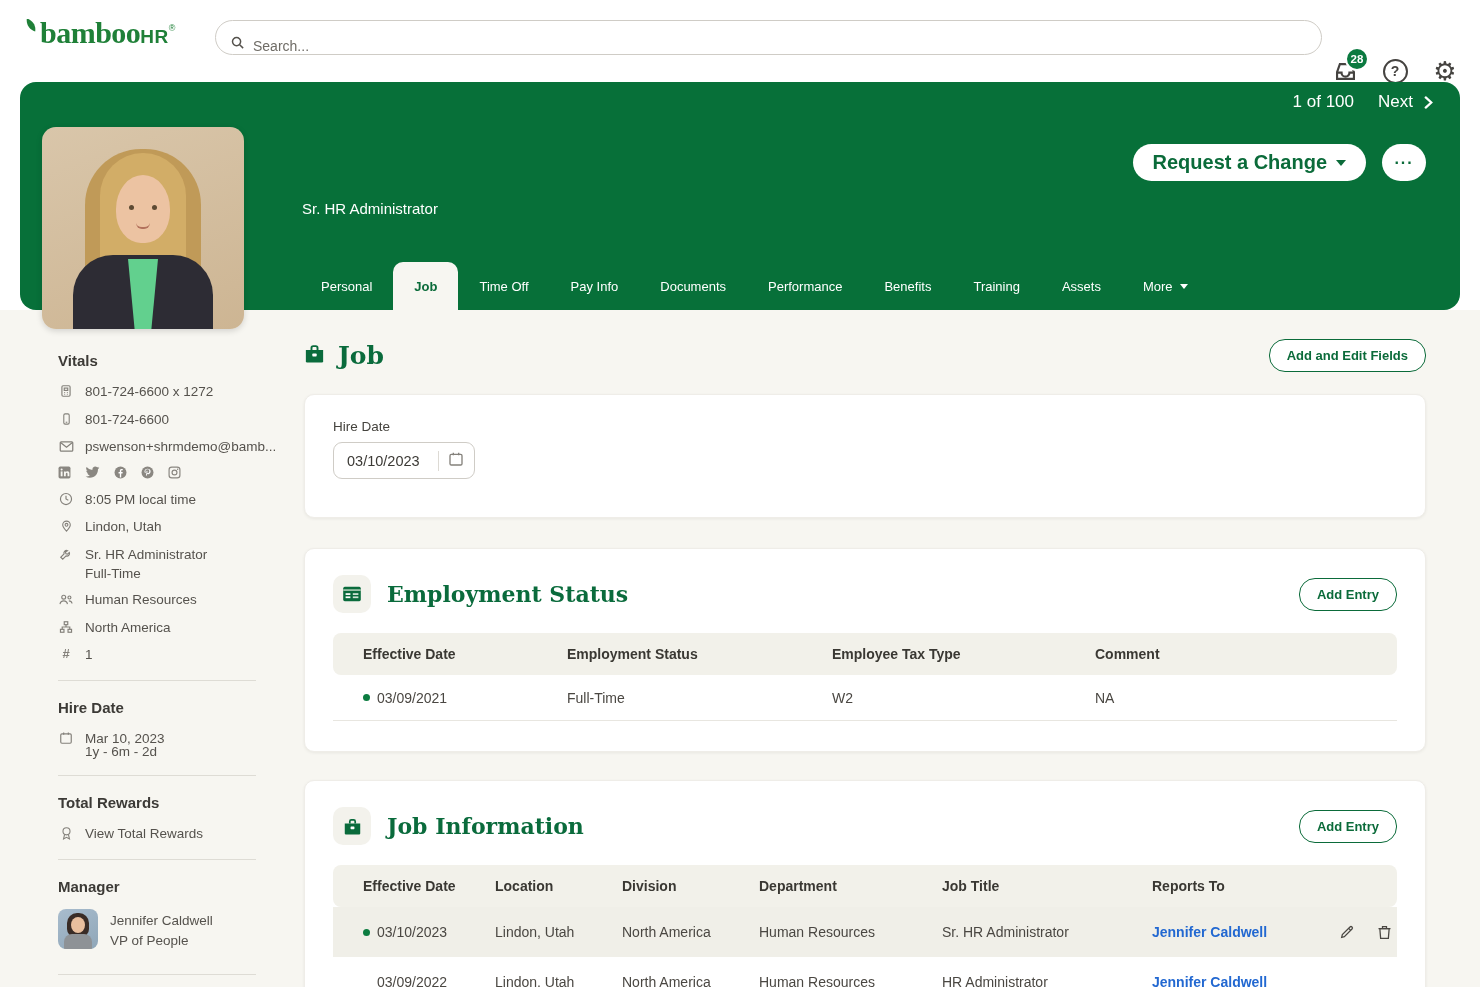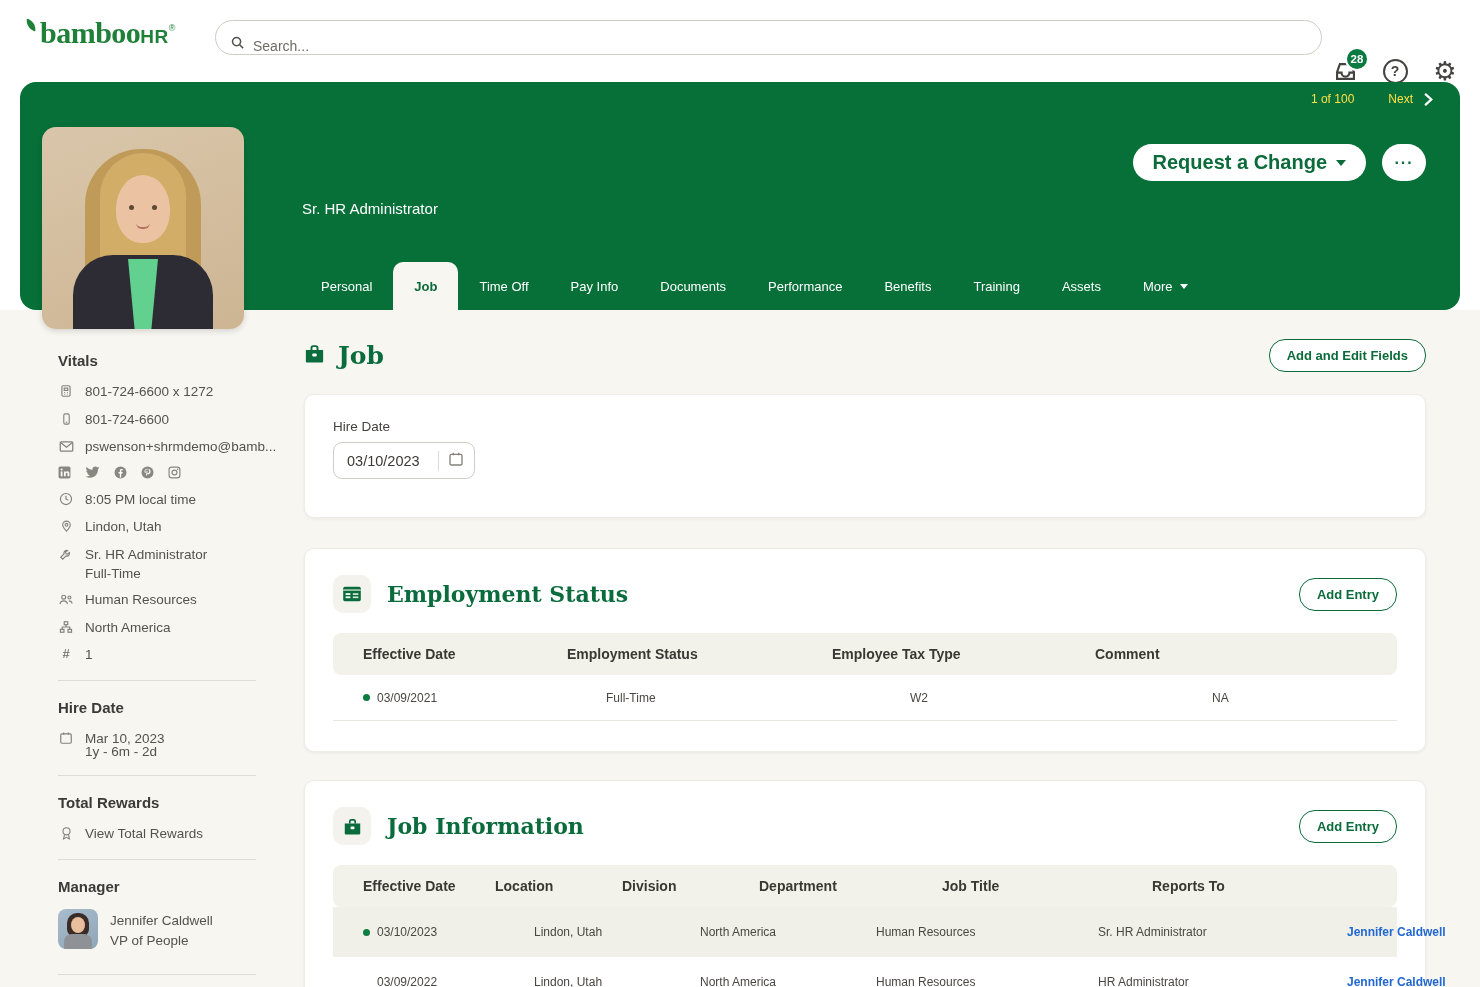--- a/index.html
+++ b/index.html
@@ -24,21 +24,21 @@
     color:#fff; font-size:11.5px; font-weight:700; display:flex; align-items:center; justify-content:center; border:2px solid #fff; }
   .help-ring { width:25px; height:25px; border:2.2px solid #454340; border-radius:50%; display:flex; align-items:center; justify-content:center;
     font-size:14px; font-weight:700; color:#454340; }
   .gear-glyph { font-size:26px; line-height:1; color:#454340; }
 
   
   .content-bg { position:absolute; top:310px; left:0; width:100%; height:677px; background:#f7f6f1; }
 
   
   .green-header { position:absolute; left:20px; top:82px; width:1440px; height:228px; background:#077039; border-radius:16px; }
-  .pagination { position:absolute; top:10px; right:26px; display:flex; align-items:center; gap:34px; color:#fde047; font-size:12px; }
+  .pagination { position:absolute; top:10px; right:26px; display:flex; align-items:center; gap:24px; color:#ffffff; font-size:17px; }
   .pagination .next { display:flex; align-items:center; gap:10px; cursor:pointer; font-weight:500; }
   .employee-name { position:absolute; left:280px; top:56px; color:#fff; font-family:"DejaVu Serif", serif; font-weight:700; font-size:39px; letter-spacing:0.2px; }
   .employee-title { position:absolute; left:282px; top:118px; color:#fff; font-size:15px; }
   .header-actions { position:absolute; right:34px; top:62px; display:flex; align-items:center; gap:16px; }
   .request-btn { height:37px; background:#fff; color:#0b6b3a; font-weight:700; font-size:20px; border:none; border-radius:19px;
     padding:0 20px; display:flex; align-items:center; gap:9px; cursor:pointer; font-family:inherit; }
   .caret-down { width:0; height:0; border-left:5px solid transparent; border-right:5px solid transparent; border-top:6px solid #0b6b3a; }
   .more-btn { width:44px; height:37px; border-radius:19px; background:#fff; border:none; color:#0b6b3a; font-size:16px; font-weight:700;
     letter-spacing:1px; cursor:pointer; display:flex; align-items:center; justify-content:center; font-family:inherit; }
 
@@ -95,21 +95,21 @@
   .card-section { margin-bottom:28px; padding:26px 28px 0 28px; }
   .card-es { height:204px; }
   .card-ji { height:400px; }
   .sec-head-row { display:flex; align-items:center; justify-content:space-between; margin-bottom:20px; }
   .sec-title-wrap { display:flex; align-items:center; gap:16px; }
   .sec-icon-sq { width:38px; height:38px; border-radius:10px; background:#f3f2ec; display:flex; align-items:center; justify-content:center; }
   .sec-title { font-family:"DejaVu Serif", serif; font-weight:700; font-size:22px; color:#0a6b3c; }
 
   .tbl-head { display:grid; background:#f2f1ea; border-radius:8px; height:42px; align-items:center;
     font-size:14px; font-weight:700; color:#3a3833; }
-  .tbl-row { display:grid; align-items:center; font-size:12px; color:#4a4742;gap:39px; }
+  .tbl-row { display:grid; align-items:center; font-size:14px; color:#4a4742; }
   .tbl-head > div, .tbl-row > div { padding-left:30px; }
   .grid-es { grid-template-columns:204px 265px 263px auto; }
   .grid-ji { grid-template-columns:132px 127px 137px 183px 210px 187px auto; }
   .row-es { height:46px; border-bottom:1px solid #e8e6e0; }
   .row-ji { height:50px; }
   .row-highlight { background:#f0efe8; }
   .cell-date { display:flex; align-items:center; gap:7px; }
   .dot { width:7px; height:7px; border-radius:50%; background:#0c7c40; flex:0 0 7px; }
   .dot.hidden { visibility:hidden; }
   .link { color:#2268d1; font-weight:700; cursor:pointer; }

